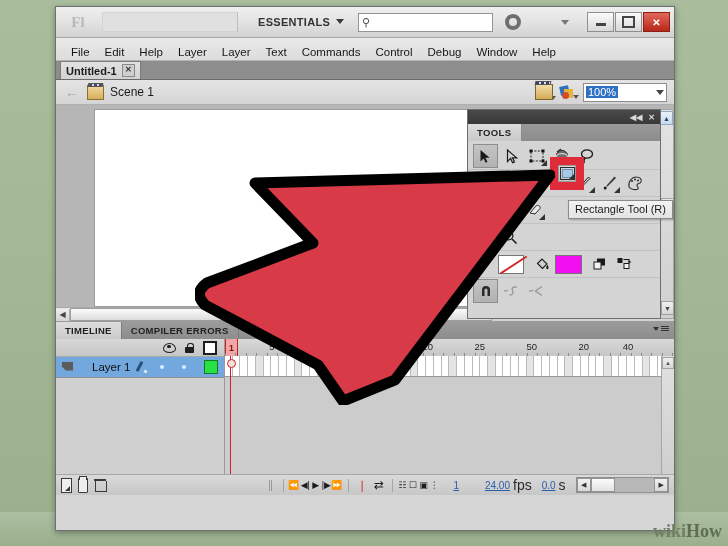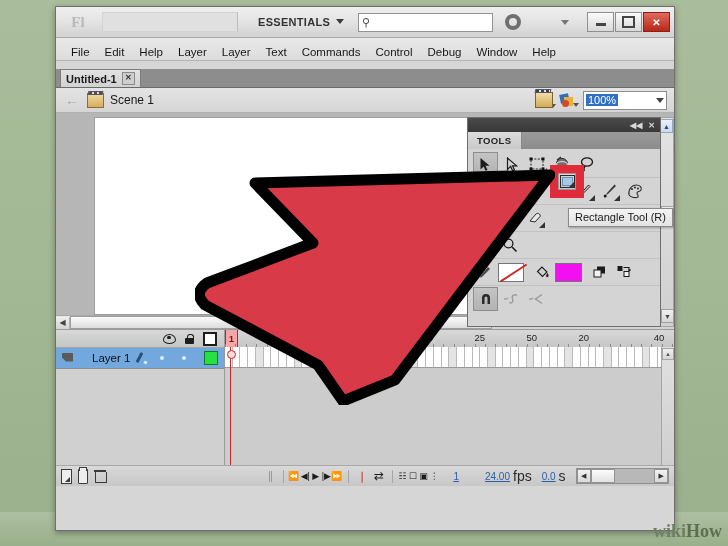--- a/index.html
+++ b/index.html
@@ -92,21 +92,21 @@
   }
   .menu-item{
     font-size:11.5px; color:#161616; padding:2px 7px; cursor:default;
     font-family:"Liberation Sans", sans-serif;
   }
 
   
   .tabstrip{
     height:18px; background:#8d8d8d;
     border-bottom:1px solid #6a6a6a;
-    display:flex; align-items:flex-end; padding-left:4px;margin-top:8px;
+    display:flex; align-items:flex-end; padding-left:4px;
   }
   .doctab{
     height:17px; background:linear-gradient(180deg,#e2e2e2,#d2d2d2);
     border:1px solid #7c7c7c; border-bottom:none;
     display:flex; align-items:center; padding:0 5px; gap:5px;
     font-size:11px; font-weight:bold; color:#1b1b1b;
   }
   .tabclose{
     width:11px;height:11px;border:1px solid #8a8a8a;background:#cfcfcf;
     font-size:8px; line-height:9px; text-align:center; color:#333;
@@ -651,20 +651,33 @@
             <rect x="2.5" y="2.5" width="10" height="8" fill="#a8c8e8" stroke="#6d8fb3" stroke-width="1"></rect>
           </svg>
           <span class="tool-caret"></span>
         </div>
       </div>
 
       <div class="tooltip">Rectangle Tool (R)</div>
     </div>
   </div>
 
+  <div class="tl-tabrow">
+    <div class="tl-tab active">TIMELINE</div>
+    <div class="tl-tab">COMPILER ERRORS</div>
+    <div class="tl-tab">MOTION EDITOR</div>
+    <div class="tl-menu">
+      <span class="cc"></span>
+      <span class="lines">
+          <i></i>
+          <i></i>
+          <i></i>
+        </span>
+    </div>
+  </div>
 
   <div class="tl-body">
     <div class="tl-left">
       <div class="tl-head">
         <span class="eye"></span>
         <span class="lock"></span>
         <span class="outlinebox"></span>
       </div>
       <div class="layer-row">
         <span class="layer-ico"></span>
@@ -679,21 +692,21 @@
     <div class="tl-right">
       <div class="ruler">
         <div class="playhead" style="left:0px">1</div>
       <div class="tick-num" style="left: 46.8px;">5</div>
           <div class="tick-num" style="left: 98.8px;">10</div>
           <div class="tick-num" style="left: 150.8px;">15</div>
           <div class="tick-num" style="left: 202.8px;">20</div>
           <div class="tick-num" style="left: 254.8px;">25</div>
           <div class="tick-num" style="left: 306.8px;">50</div>
           <div class="tick-num" style="left: 358.8px;">20</div>
-          <div class="tick-num" style="left: 434px;">40</div>
+          <div class="tick-num" style="left: 403px;">40</div>
           <div class="tick-mark" style="left: 0px;"></div>
           <div class="tick-mark" style="left: 10.4px;"></div>
           <div class="tick-mark" style="left: 20.8px;"></div>
           <div class="tick-mark" style="left: 31.2px;"></div>
           <div class="tick-mark" style="left: 41.6px;"></div>
           <div class="tick-mark" style="left: 52px;"></div>
           <div class="tick-mark" style="left: 62.4px;"></div>
           <div class="tick-mark" style="left: 72.8px;"></div>
           <div class="tick-mark" style="left: 83.2px;"></div>
           <div class="tick-mark" style="left: 93.6px;"></div>

